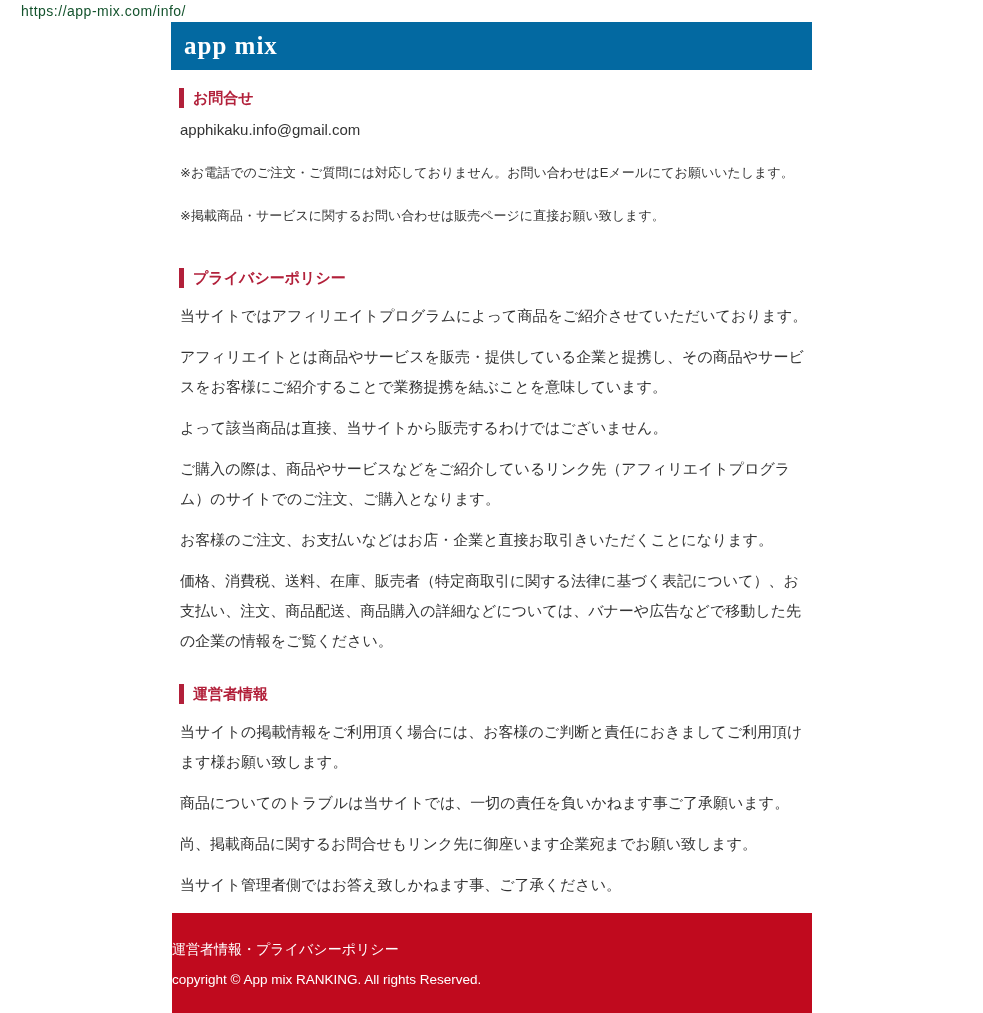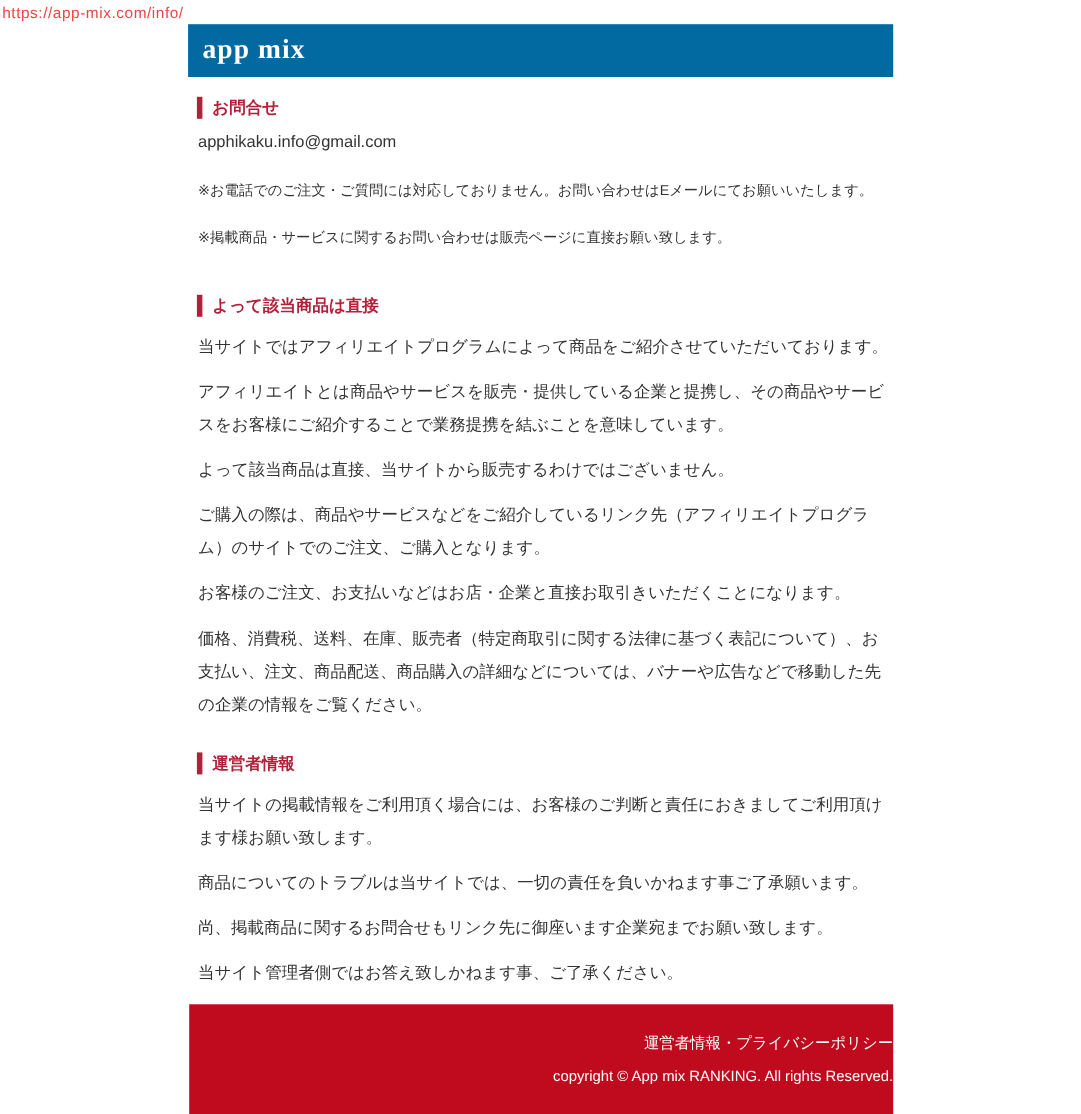--- a/index.html
+++ b/index.html
@@ -11,23 +11,23 @@
     width: 983px;
     height: 1013px;
     font-family: "Liberation Sans", "DejaVu Sans", sans-serif;
     color: #333333;
     position: relative;
     overflow: hidden;
   }
   .page-url {
     position: absolute;
     top: 3px;
-    left: 2px;
+    left: 21px;
     font-size: 14px;
-    color: #ef4444;
+    color: #14532d;
     letter-spacing: 0.5px;
   }
   .container {
     position: absolute;
     top: 22px;
     left: 171px;
     width: 641px;
   }
   .site-header {
     background: #0369a1;
@@ -88,21 +88,21 @@
   }
   .body-p + .body-p { margin-top: 11px; }
   .site-footer {
     position: absolute;
     top: 913px;
     left: 172px;
     width: 640px;
     height: 100px;
     background: #c00a1e;
     color: #ffffff;
-    text-align: right;
+    text-align: left;
     box-sizing: border-box;
     padding-top: 27px;
   }
   .footer-link {
     display: inline-block;
     font-size: 14px;
     color: #ffffff;
     text-decoration: none;
     cursor: pointer;
   }
@@ -132,21 +132,21 @@
         <span class="label">お問合せ</span>
       </div>
       <p class="email">apphikaku.info@gmail.com</p>
       <p class="note">※お電話でのご注文・ご質問には対応しておりません。お問い合わせはEメールにてお願いいたします。</p>
       <p class="note">※掲載商品・サービスに関するお問い合わせは販売ページに直接お願い致します。</p>
     </div>
 
     <div class="sec-transactions">
       <div class="sec-heading">
         <span class="bar"></span>
-        <span class="label">よって該当商品は直接</span>
+        <span class="label">プライバシーポリシー</span>
       </div>
       <p class="body-p">当サイトではアフィリエイトプログラムによって商品をご紹介させていただいております。</p>
       <p class="body-p">アフィリエイトとは商品やサービスを販売・提供している企業と提携し、その商品やサービスをお客様にご紹介することで業務提携を結ぶことを意味しています。</p>
       <p class="body-p">よって該当商品は直接、当サイトから販売するわけではございません。</p>
       <p class="body-p">ご購入の際は、商品やサービスなどをご紹介しているリンク先（アフィリエイトプログラム）のサイトでのご注文、ご購入となります。</p>
       <p class="body-p">お客様のご注文、お支払いなどはお店・企業と直接お取引きいただくことになります。</p>
       <p class="body-p">価格、消費税、送料、在庫、販売者（特定商取引に関する法律に基づく表記について）、お支払い、注文、商品配送、商品購入の詳細などについては、バナーや広告などで移動した先の企業の情報をご覧ください。</p>
     </div>
 
     <div class="sec-disclaimer">

